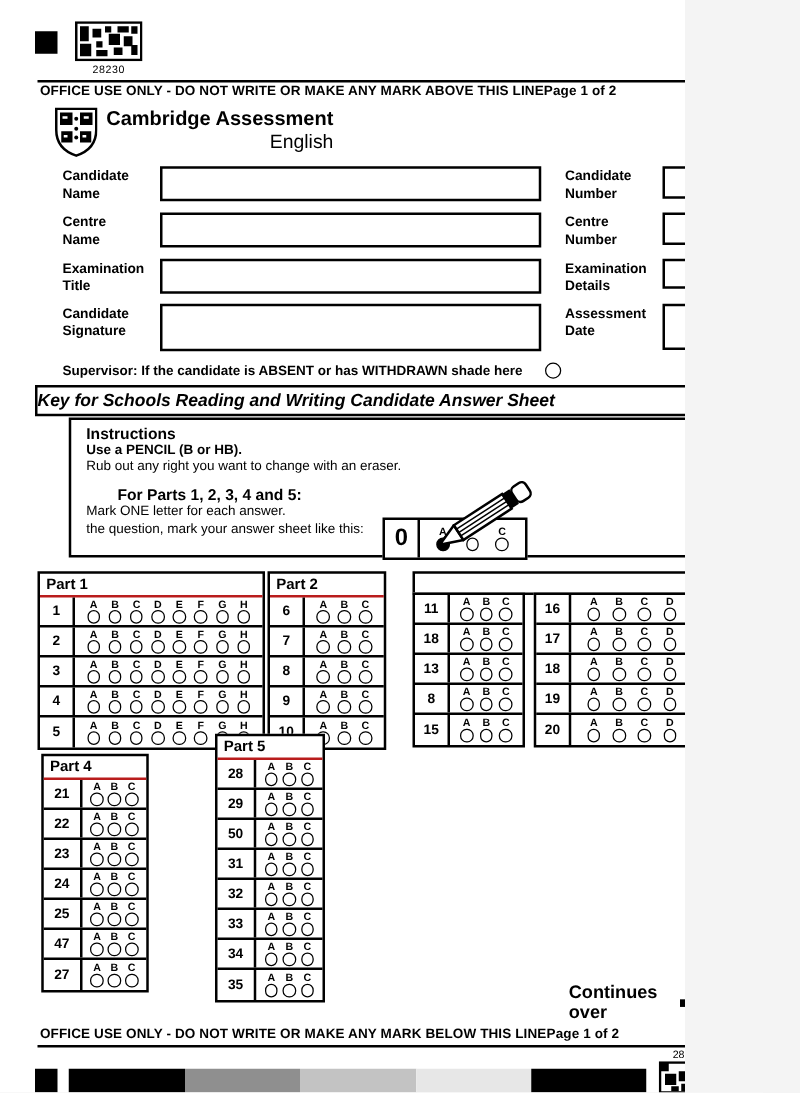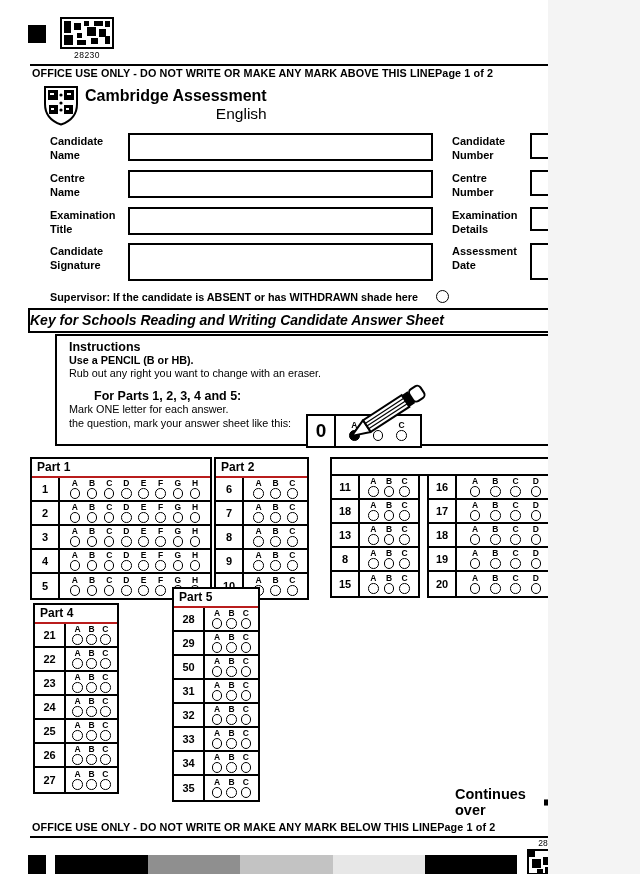--- a/index.html
+++ b/index.html
@@ -866,21 +866,21 @@
             <span class="olabel">B</span>
             <div class="bubble"></div>
           </div>
           <div class="opt">
             <span class="olabel">C</span>
             <div class="bubble"></div>
           </div>
         </div>
       </div>
       <div class="arow">
-        <div class="qcell">26</div>
+        <div class="qcell">47</div>
         <div class="bcell">
           <div class="opt">
             <span class="olabel">A</span>
             <div class="bubble"></div>
           </div>
           <div class="opt">
             <span class="olabel">B</span>
             <div class="bubble"></div>
           </div>
           <div class="opt">

